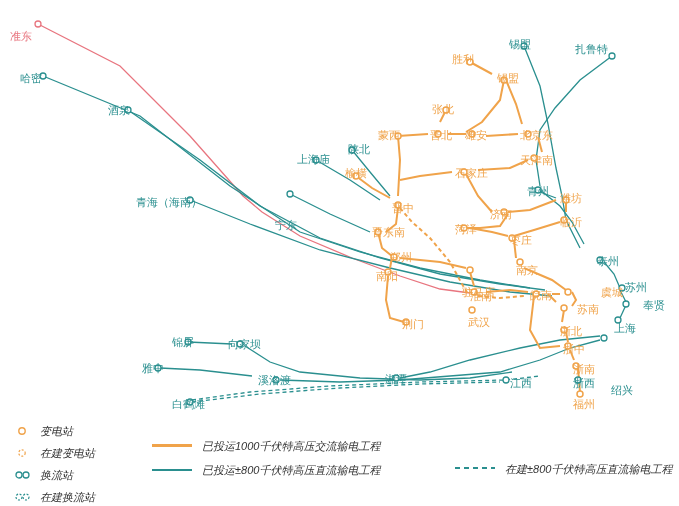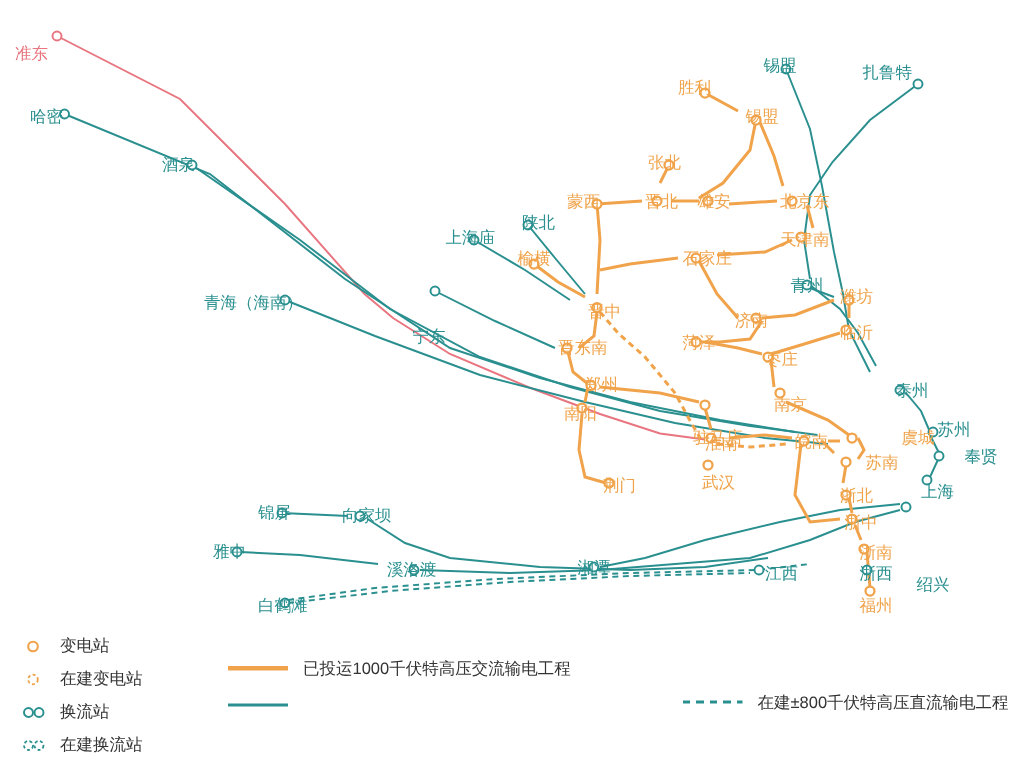--- a/index.html
+++ b/index.html
@@ -19,20 +19,21 @@
   }
   .orange{color:#f0a34a;}
   .teal{color:#2a8f8f;}
   .pink{color:#e8757f;}
   .legend{
     position:absolute;
     left:0;top:412px;
     width:537px;height:94px;
     font-size:11px;
     color:#333;
+    font-style:italic;
   }
   .legend-col1{position:absolute;left:14px;top:8px;}
   .legend-item{position:relative;height:22px;line-height:22px;padding-left:26px;white-space:nowrap;}
   .legend-item .lg-txt{color:#333;font-size:11px;}
   .lg-marker{position:absolute;left:0;top:0;width:22px;height:22px;}
   .legend-col2{position:absolute;left:152px;top:22px;}
   .legend-col3{position:absolute;left:455px;top:45px;}
   .lg-row{height:24px;line-height:24px;position:relative;padding-left:50px;white-space:nowrap;}
   .lg-line{position:absolute;left:0;top:11px;width:40px;height:2px;}
 </style>
@@ -266,20 +267,21 @@
     </div>
   </div>
 
   <div class="legend-col2">
     <div class="lg-row">
       <span class="lg-line" style="background:#f0a34a;height:3px;top:10px;"></span>
       <span class="lg-txt">已投运1000千伏特高压交流输电工程</span>
     </div>
     <div class="lg-row">
       <span class="lg-line" style="background:#2a8f8f;"></span>
+      <span class="lg-txt">已投运±800千伏特高压直流输电工程</span>
     </div>
   </div>
 
   <div class="legend-col3">
     <div class="lg-row">
       <span class="lg-line" style="top:10px;height:2px;background:repeating-linear-gradient(to right,#2a8f8f 0 5px,transparent 5px 9px);"></span>
       <span class="lg-txt">在建±800千伏特高压直流输电工程</span>
     </div>
   </div>
 </div>

